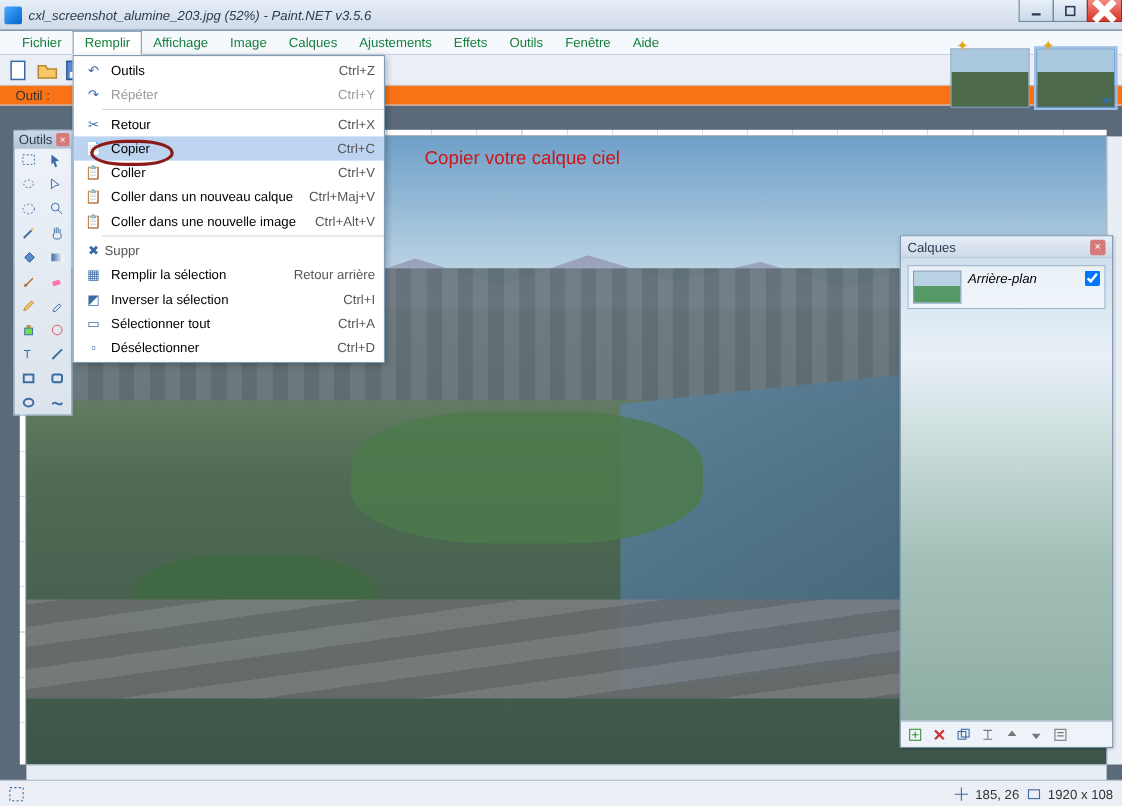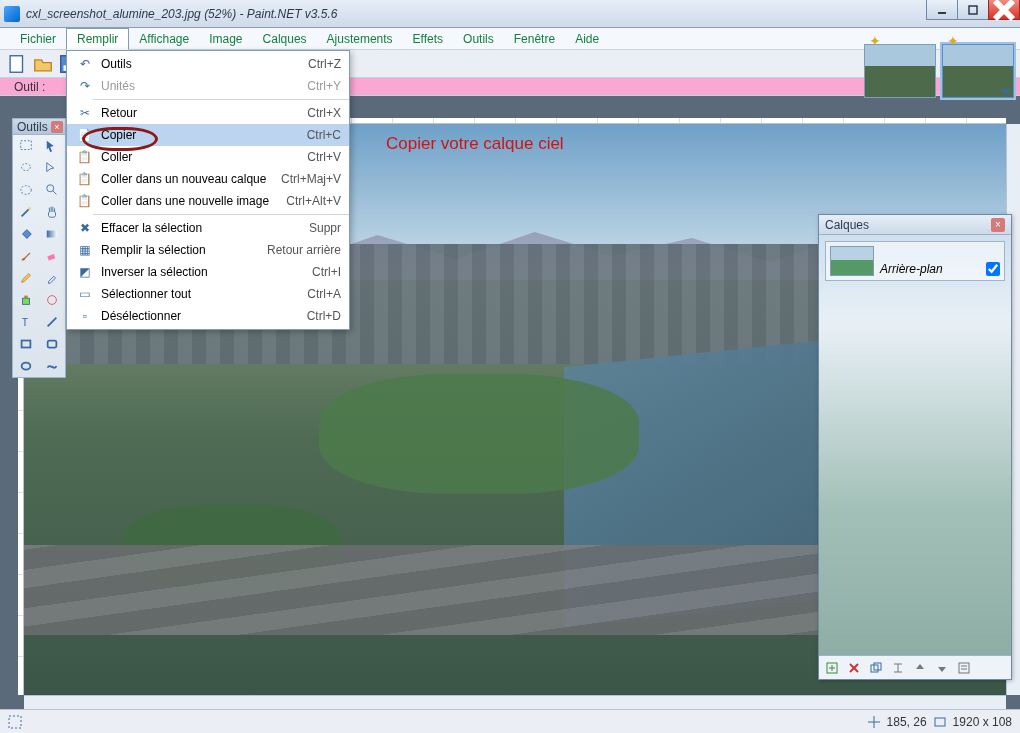--- a/index.html
+++ b/index.html
@@ -20,21 +20,21 @@
   .menubar .menu-item.open { background: #fff; border: 1px solid #7f9db9; border-bottom: 1px solid #fff; position: relative; z-index: 50; margin-bottom: -1px; }
 
   
   .toolbar { height: 28px; background: #ebeff5; display: flex; align-items: center; padding: 0 6px; border-bottom: 1px solid #c9d2de; gap: 4px; }
   .toolbar .tb-btn { width: 22px; height: 22px; display: flex; align-items: center; justify-content: center; border-radius: 2px; cursor: pointer; }
   .toolbar .sep { width: 1px; height: 20px; background: #b8c3d0; margin: 0 2px; }
   .toolbar .units-label { margin: 0 6px 0 10px; color: #222; }
   .toolbar select { height: 20px; border: 1px solid #7f9db9; background: #fff; padding: 0 4px; }
 
   
-  .outil-row { height: 18px; background:#f9a8d4; border-bottom:1px solid #c9d2de; display:flex; align-items:center; padding-left:14px; color:#333; }
+  .outil-row { height: 18px; background:#f97316; border-bottom:1px solid #c9d2de; display:flex; align-items:center; padding-left:14px; color:#333; }
 
   
   .workspace { position: absolute; top: 96px; left: 0; right: 0; bottom: 24px; background: linear-gradient(to bottom, #7fa7c8 0%, #5b8aae 12%, #7a8f73 26%, #4f6b54 55%, #3b5648 100%); overflow:hidden; }
   
   .city-band { position:absolute; left:0; right:0; height:120px; top:120px; background: repeating-linear-gradient(90deg,#5e6a74 0 14px,#6c7882 14px 28px); opacity:0.85; }
   .mountains { position:absolute; top:96px; left:0; right:0; height:60px; background: linear-gradient(to bottom,#8a8fa8,#a7abc0); clip-path: polygon(0 100%,5% 40%,12% 80%,20% 30%,28% 70%,36% 25%,44% 65%,52% 20%,60% 60%,68% 30%,76% 70%,84% 25%,92% 60%,100% 35%,100% 100%); opacity:.8;}
   .sky { position:absolute; top:0; left:0; right:0; height:120px; background: linear-gradient(to bottom,#6fa0c8,#b9d2e3); }
   .water { position:absolute; right:0; top:220px; width:45%; height:260px; background:linear-gradient(150deg,#5b829b,#3e5f73); transform:skewY(-6deg); opacity:.9;}
   .roads { position:absolute; bottom:60px; left:-50px; right:-50px; height:90px; background:repeating-linear-gradient(-8deg,#7d7f82 0 18px,#6b6d6f 18px 38px); opacity:.85;}
   .green1 { position:absolute; left:30%; top:250px; width:320px; height:120px; background:#4c7a4b; border-radius:40%; opacity:.85;}
@@ -71,21 +71,21 @@
   .tools-grid { display:grid; grid-template-columns: 1fr 1fr; }
   .tool-btn { height:22px; display:flex; align-items:center; justify-content:center; cursor:pointer; }
   .tool-btn svg { width:14px;height:14px; }
 
   
   .layers-panel { position:absolute; top: 214px; right: 8px; width: 194px; background:#f7fafd; border:1px solid #6f89a6; box-shadow:1px 1px 4px rgba(0,0,0,.25); z-index:45;}
   .layers-head { height:20px; background:linear-gradient(to bottom,#e6eef7,#cdd9e8); display:flex; align-items:center; padding:0 6px; border-bottom:1px solid #9fb4cc;}
   .layers-head .title { flex:1; color:#2a3b50; }
   .layers-head .x { width:14px;height:14px;background:#d57a7a;color:#fff;font-size:10px;line-height:14px;text-align:center;border-radius:2px;cursor:pointer;}
   .layers-body { background: linear-gradient(to bottom,#cfe0ed 0%, #e8f0f6 20%, #a2c0b7 62%, #8baaa2 100%); min-height: 444px; position:relative; padding: 6px; }
-  .layer-row { height: 40px; background:rgba(255,255,255,0.55); border:1px solid #9fb4cc; display:flex; align-items:flex-end; padding:4px; margin-bottom:6px; gap:6px;}
+  .layer-row { height: 40px; background:rgba(255,255,255,0.55); border:1px solid #9fb4cc; display:flex; align-items:flex-start; padding:4px; margin-bottom:6px; gap:6px;}
   .layer-row.selected { background:#cfe3f7; border-color:#6ea0d4; }
   .layer-thumb { width:44px; height:30px; border:1px solid #7f9db9; background:linear-gradient(to bottom,#b9d2e3 45%,#596 45%); }
   .layer-thumb.checker { background: repeating-conic-gradient(#ccc 0 25%, #fff 0 50%) 0 0/10px 10px; }
   .layer-row .lname { flex:1; font-style: normal; }
   .layer-row .lname.italic { font-style: italic; }
   .layer-row input[type=checkbox]{ width:14px;height:14px; }
   .layers-foot { position:absolute; bottom:0; left:0; right:0; height:24px; background:#eef3f9; border-top:1px solid #9fb4cc; display:flex; align-items:center; gap:4px; padding:0 4px;}
   .layers-foot .lb { width:18px;height:18px;display:flex;align-items:center;justify-content:center;cursor:pointer;border-radius:2px;}
 
   
@@ -210,21 +210,21 @@
 <div class="annotation">Copier votre calque ciel</div>
 
 <div class="dropdown" id="dd">
     <div class="dd-row">
       <span class="dd-icon">↶</span>
       <span class="dd-label">Outils</span>
       <span class="dd-shortcut">Ctrl+Z</span>
     </div>
     <div class="dd-row disabled">
       <span class="dd-icon">↷</span>
-      <span class="dd-label">Unités</span>
+      <span class="dd-label">Répéter</span>
       <span class="dd-shortcut">Ctrl+Y</span>
     </div>
     <div class="dd-sep"></div>
     <div class="dd-row">
       <span class="dd-icon">✂</span>
       <span class="dd-label">Retour</span>
       <span class="dd-shortcut">Ctrl+X</span>
     </div>
     <div class="dd-row highlight">
       <span class="dd-icon">📄</span>
@@ -242,21 +242,20 @@
       <span class="dd-shortcut">Ctrl+Maj+V</span>
     </div>
     <div class="dd-row">
       <span class="dd-icon">📋</span>
       <span class="dd-label">Coller dans une nouvelle image</span>
       <span class="dd-shortcut">Ctrl+Alt+V</span>
     </div>
     <div class="dd-sep"></div>
     <div class="dd-row">
       <span class="dd-icon">✖</span>
-      <span class="dd-label">Effacer la sélection</span>
       <span class="dd-shortcut">Suppr</span>
     </div>
     <div class="dd-row">
       <span class="dd-icon">▦</span>
       <span class="dd-label">Remplir la sélection</span>
       <span class="dd-shortcut">Retour arrière</span>
     </div>
     <div class="dd-row">
       <span class="dd-icon">◩</span>
       <span class="dd-label">Inverser la sélection</span>

